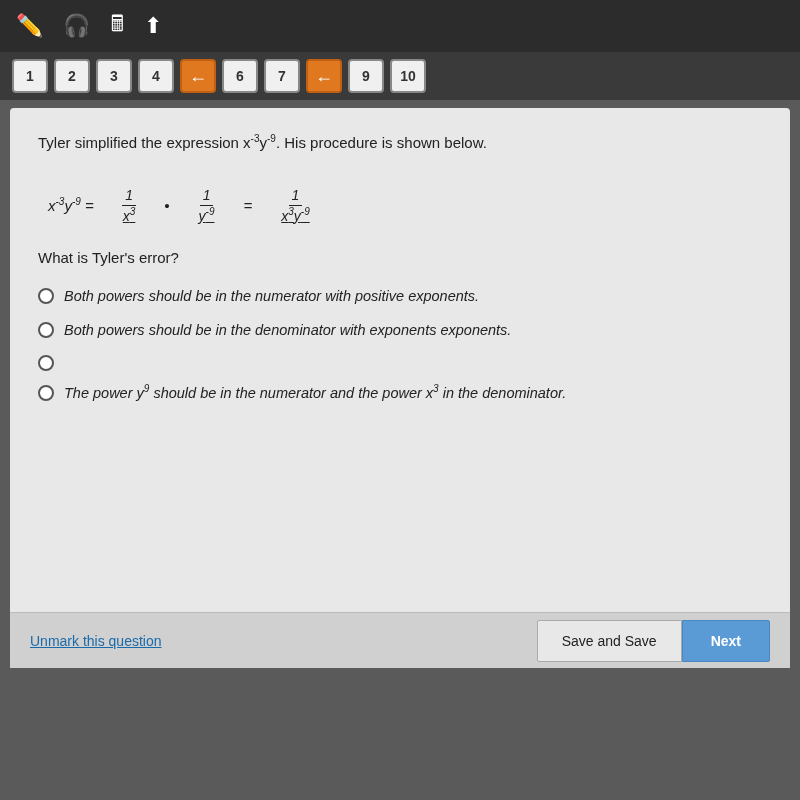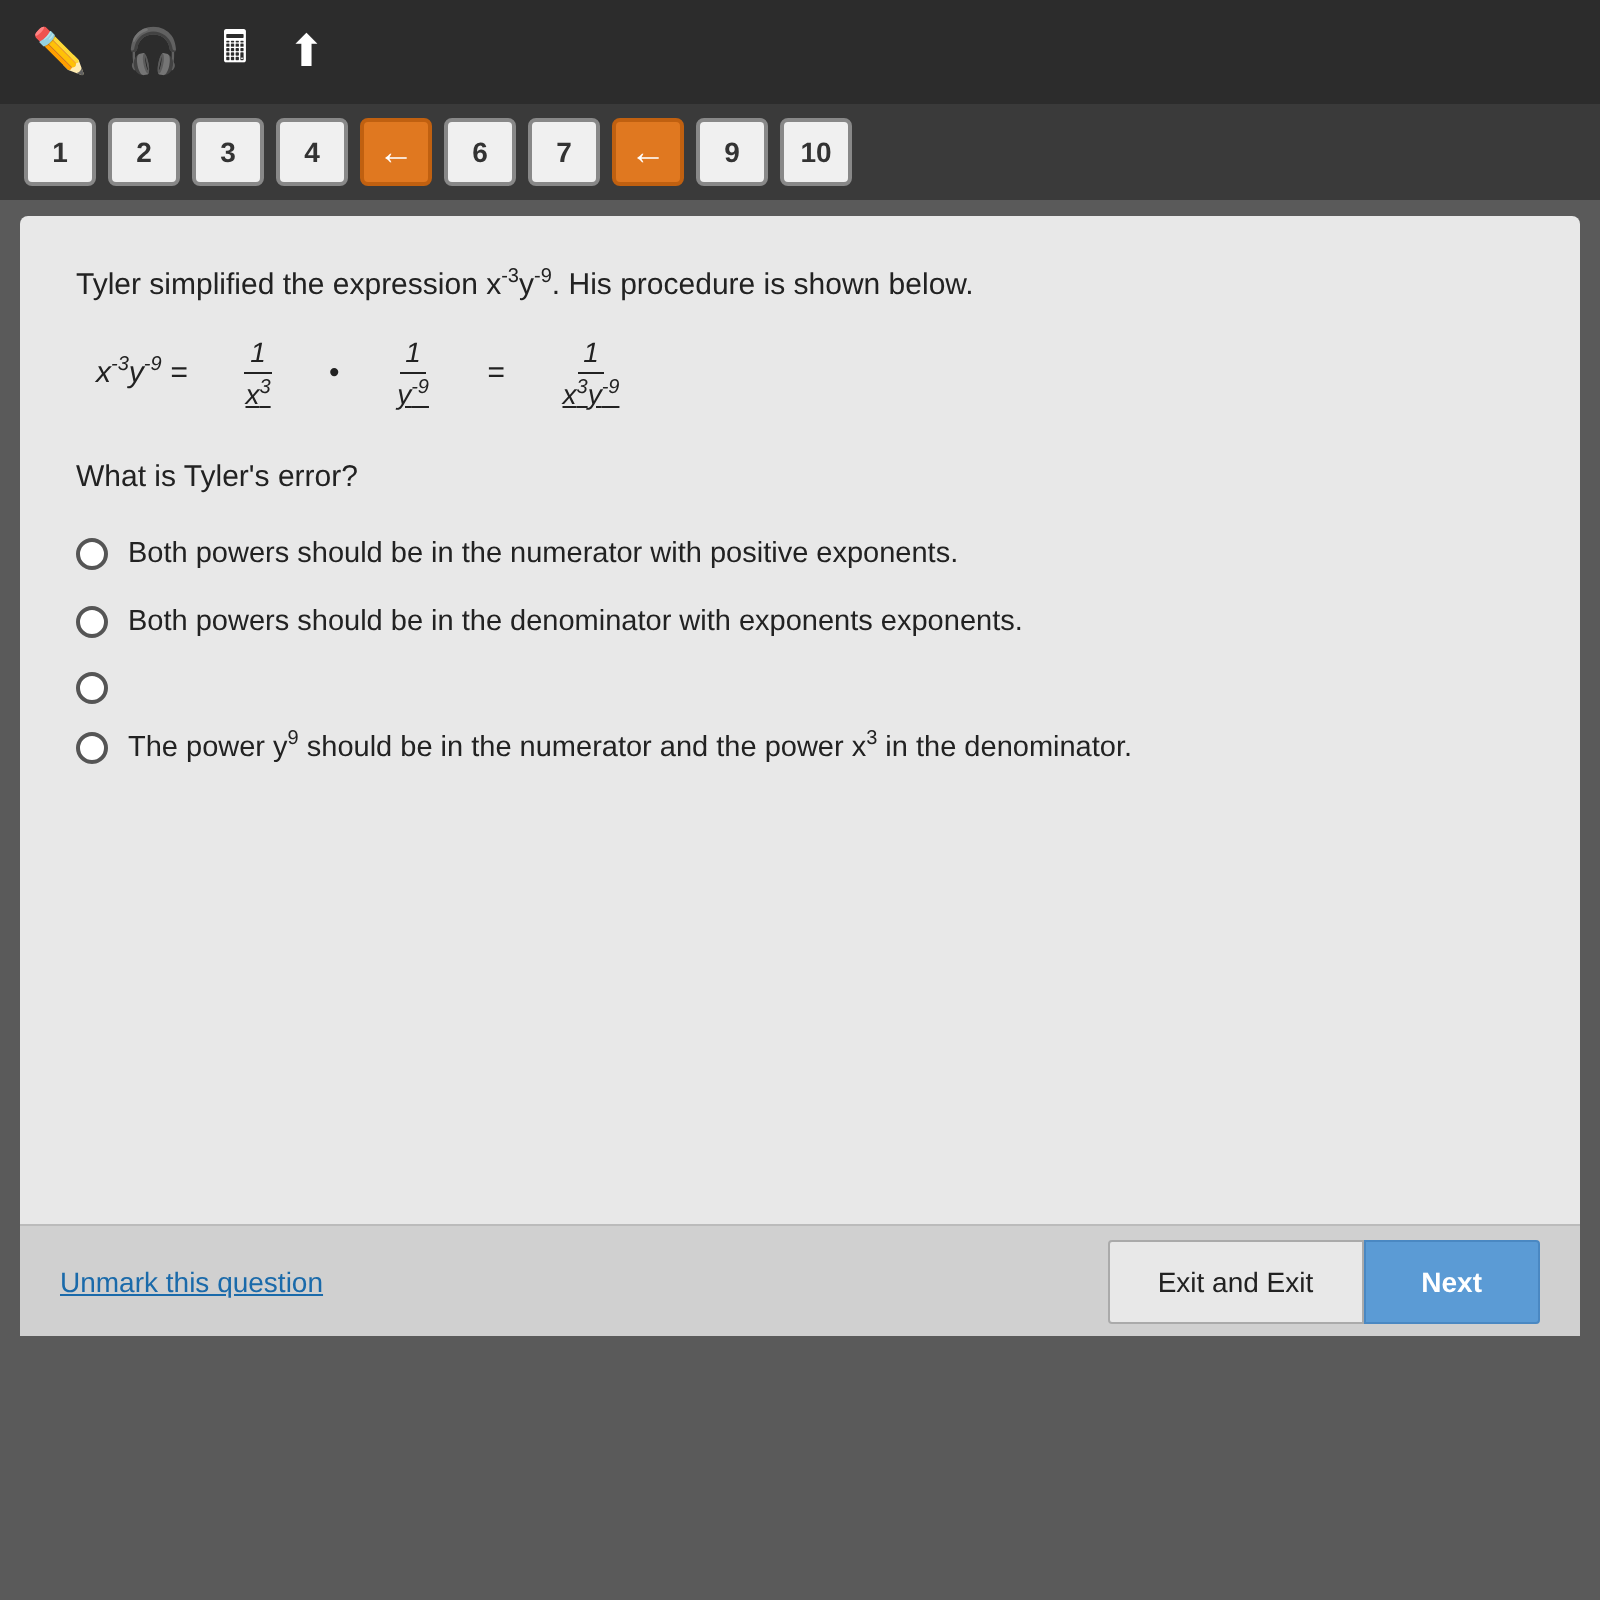--- a/index.html
+++ b/index.html
@@ -63,21 +63,21 @@
       margin: 8px 10px;
       border-radius: 4px;
       padding: 24px 28px 20px 28px;
       min-height: 560px;
       position: relative;
     }
 
     .question-text {
       font-size: 15px;
       color: #222;
-      margin-bottom: 12px;
+      margin-bottom: 31px;
       line-height: 1.5;
     }
 
     .math-expression {
       font-size: 15px;
       color: #222;
       margin-bottom: 24px;
       display: flex;
       align-items: center;
       gap: 24px;
@@ -137,20 +137,21 @@
       height: 16px;
       border: 2px solid #555;
       border-radius: 50%;
       flex-shrink: 0;
       margin-top: 2px;
       background: white;
     }
 
     .option-text {
       line-height: 1.5;
+      font-style: italic;
     }
 
     
     .bottom-bar {
       position: absolute;
       bottom: 0;
       left: 0;
       right: 0;
       height: 56px;
       background: #d0d0d0;
@@ -271,18 +272,18 @@
     <li class="option-item">
       <div class="radio-circle"></div>
       <span class="option-text">The power y<sup>9</sup> should be in the numerator and the power x<sup>3</sup> in the denominator.</span>
     </li>
 
   </ul>
 
   <div class="bottom-bar">
     <a class="unmark-link">Unmark this question</a>
     <div class="bottom-right-buttons">
-      <button class="save-exit-btn">Exit and Exit</button>
+      <button class="save-exit-btn">Save and Save</button>
       <button class="next-btn">Next</button>
     </div>
   </div>
 
 </div>
 
 </body></html>

